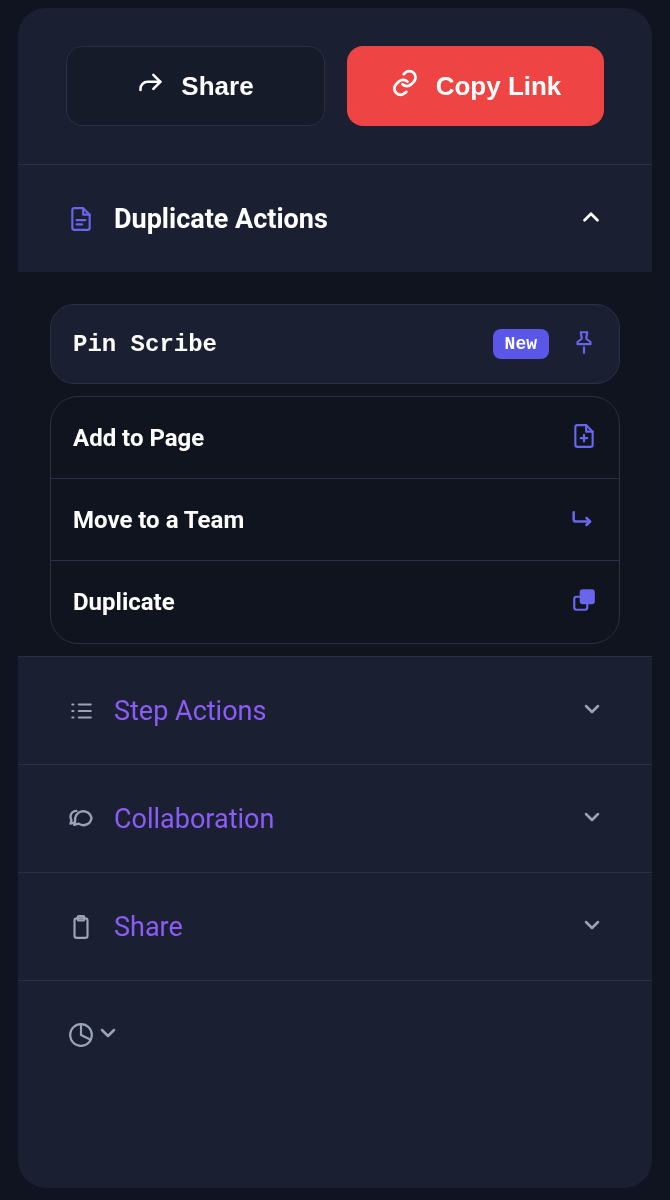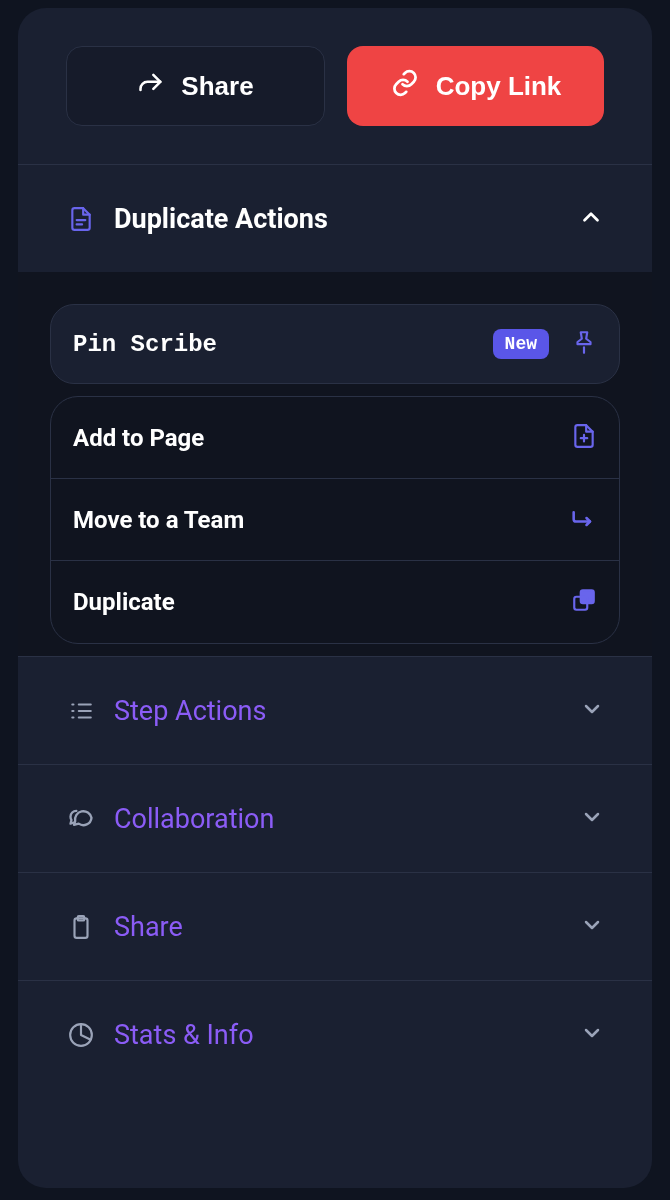--- a/index.html
+++ b/index.html
@@ -268,21 +268,20 @@
     </span>
   </div>
 
   <div class="section-header collapsed">
     <span class="icon-slot muted-icon">
       <svg width="26" height="26" viewBox="0 0 24 24" fill="none" stroke="#9aa3b8" stroke-width="2" stroke-linecap="round" stroke-linejoin="round">
           <path d="M12 2v10l8 4"></path>
           <circle cx="12" cy="12" r="10"></circle>
         </svg>
     </span>
-    <span class="label">Stats &amp; Info</span>
     <span class="chev">
       <svg width="24" height="24" viewBox="0 0 24 24" fill="none" stroke="#9aa3b8" stroke-width="2.5" stroke-linecap="round" stroke-linejoin="round">
           <polyline points="6 9 12 15 18 9"></polyline>
         </svg>
     </span>
   </div>
 
 </div>
 
 </body></html>

